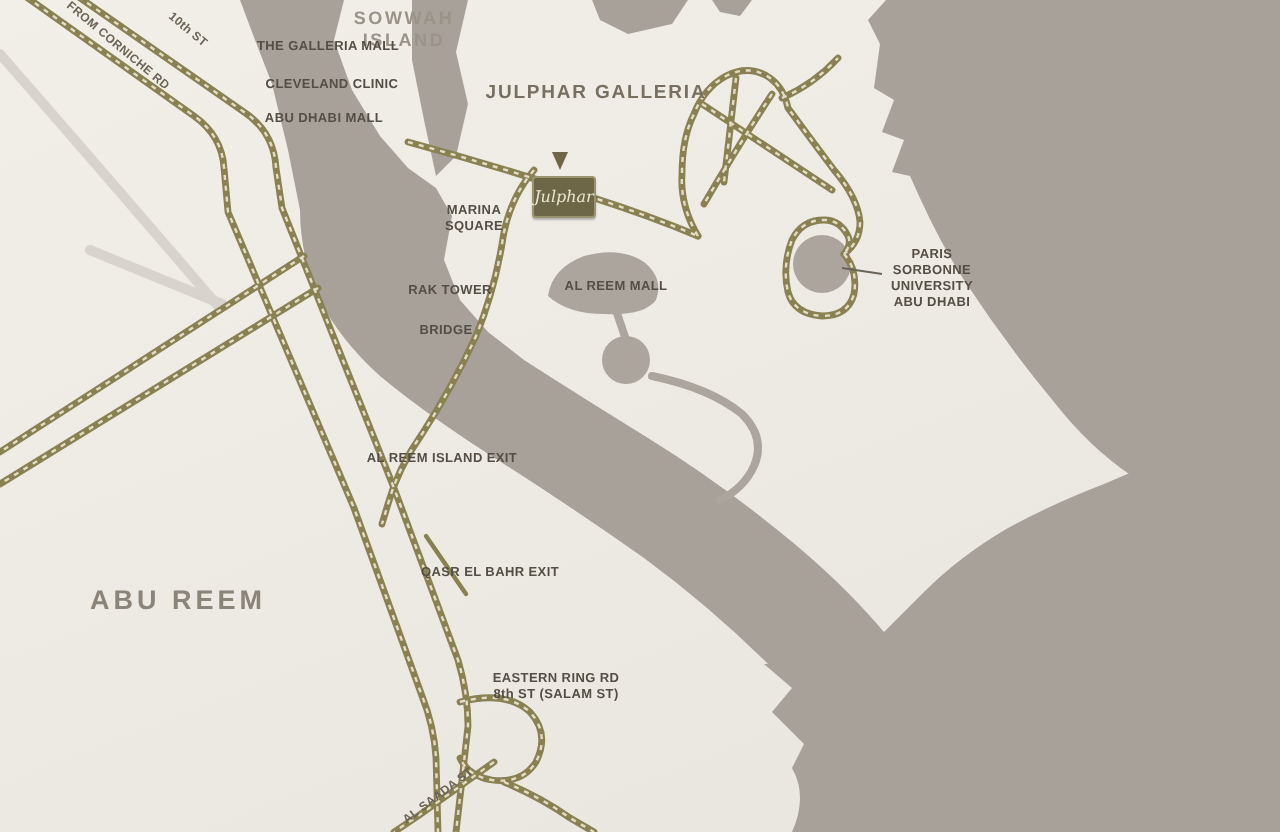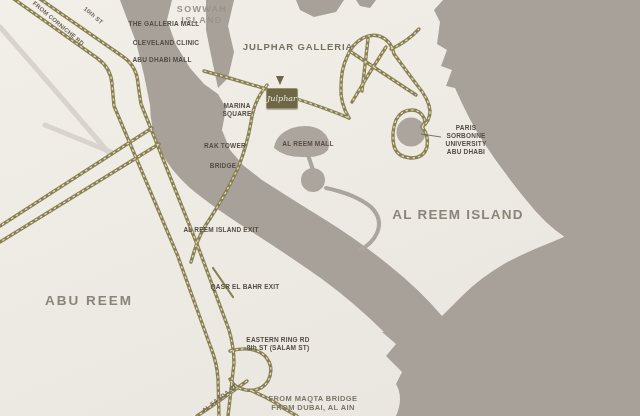--- a/index.html
+++ b/index.html
@@ -111,38 +111,35 @@
       <path d="M230,351 Q253,345 265,356 Q275,367 268,381 Q261,392 246,390 Q234,388 230,379"></path>
       <path d="M252,391 Q271,399 285,409 L297,416"></path>
       <path d="M247,381 Q226,396 209,408 L197,416"></path>
     </g>
 
     <path d="M421,134 L441,137" stroke="#6b6459" stroke-width="0.9" fill="none"></path>
   </svg>
 
   <div class="lbl soft wrap" style="left:202px;top:15px;width:62px;">SOWWAH ISLAND</div>
   <div class="lbl region" style="left:89px;top:301px;">ABU REEM</div>
-  <div class="lbl region" style="left:458px;top:215px;letter-spacing:1.2px;">AL REEM ISLAND</div>
 
   <div class="lbl" style="left:164px;top:24px;">THE GALLERIA MALL</div>
   <div class="lbl" style="left:166px;top:43px;">CLEVELAND CLINIC</div>
   <div class="lbl" style="left:162px;top:60px;">ABU DHABI MALL</div>
   <div class="lbl title" style="left:298px;top:47px;">JULPHAR GALLERIA</div>
   <div class="lbl wrap" style="left:237px;top:110px;width:36px;">MARINA SQUARE</div>
   <div class="lbl" style="left:225px;top:146px;">RAK TOWER</div>
   <div class="lbl" style="left:223px;top:166px;">BRIDGE</div>
   <div class="lbl" style="left:308px;top:144px;">AL REEM MALL</div>
   <div class="lbl wrap" style="left:466px;top:140px;width:52px;">PARIS SORBONNE UNIVERSITY ABU DHABI</div>
 
   <div class="lbl rot40" style="left:58px;top:24px;">FROM CORNICHE RD</div>
   <div class="lbl rot40" style="left:93px;top:16px;">10th ST</div>
   <div class="lbl" style="left:221px;top:230px;">AL REEM ISLAND EXIT</div>
   <div class="lbl" style="left:245px;top:287px;">QASR EL BAHR EXIT</div>
   <div class="lbl pre" style="left:278px;top:344px;">EASTERN RING RD
 8th ST (SALAM ST)</div>
   <div class="lbl rotm37" style="left:220px;top:399px;">AL SAADA ST</div>
-  <div class="lbl pre" style="left:313px;top:403px;font-size:7.5px;color:#7e7666;letter-spacing:.4px;">FROM MAQTA BRIDGE
-FROM DUBAI, AL AIN</div>
 
   <div class="pin">Julphar</div>
   <div class="pin-tail"></div>
 
 </div>
 
 </body></html>

